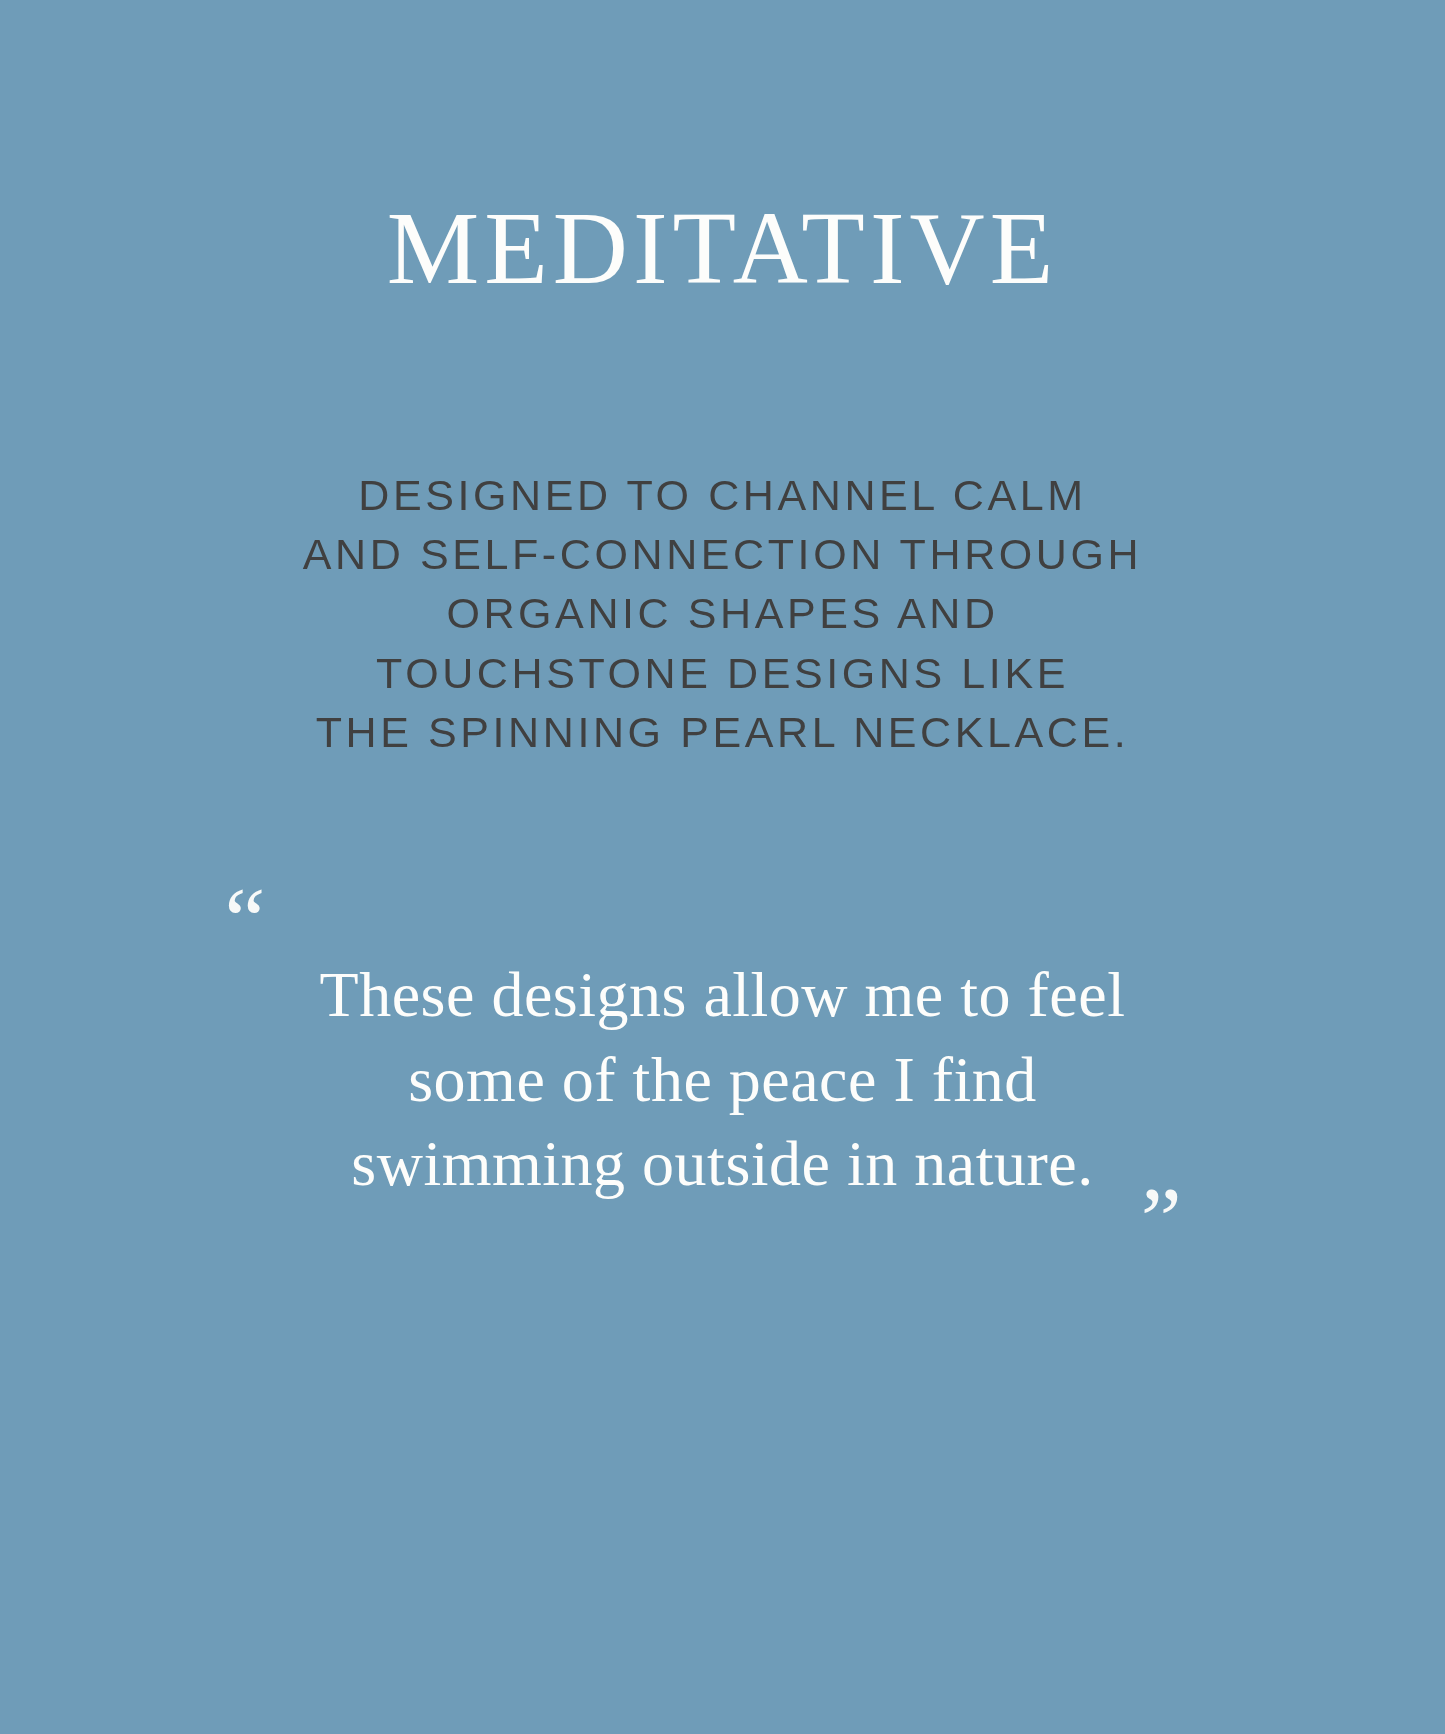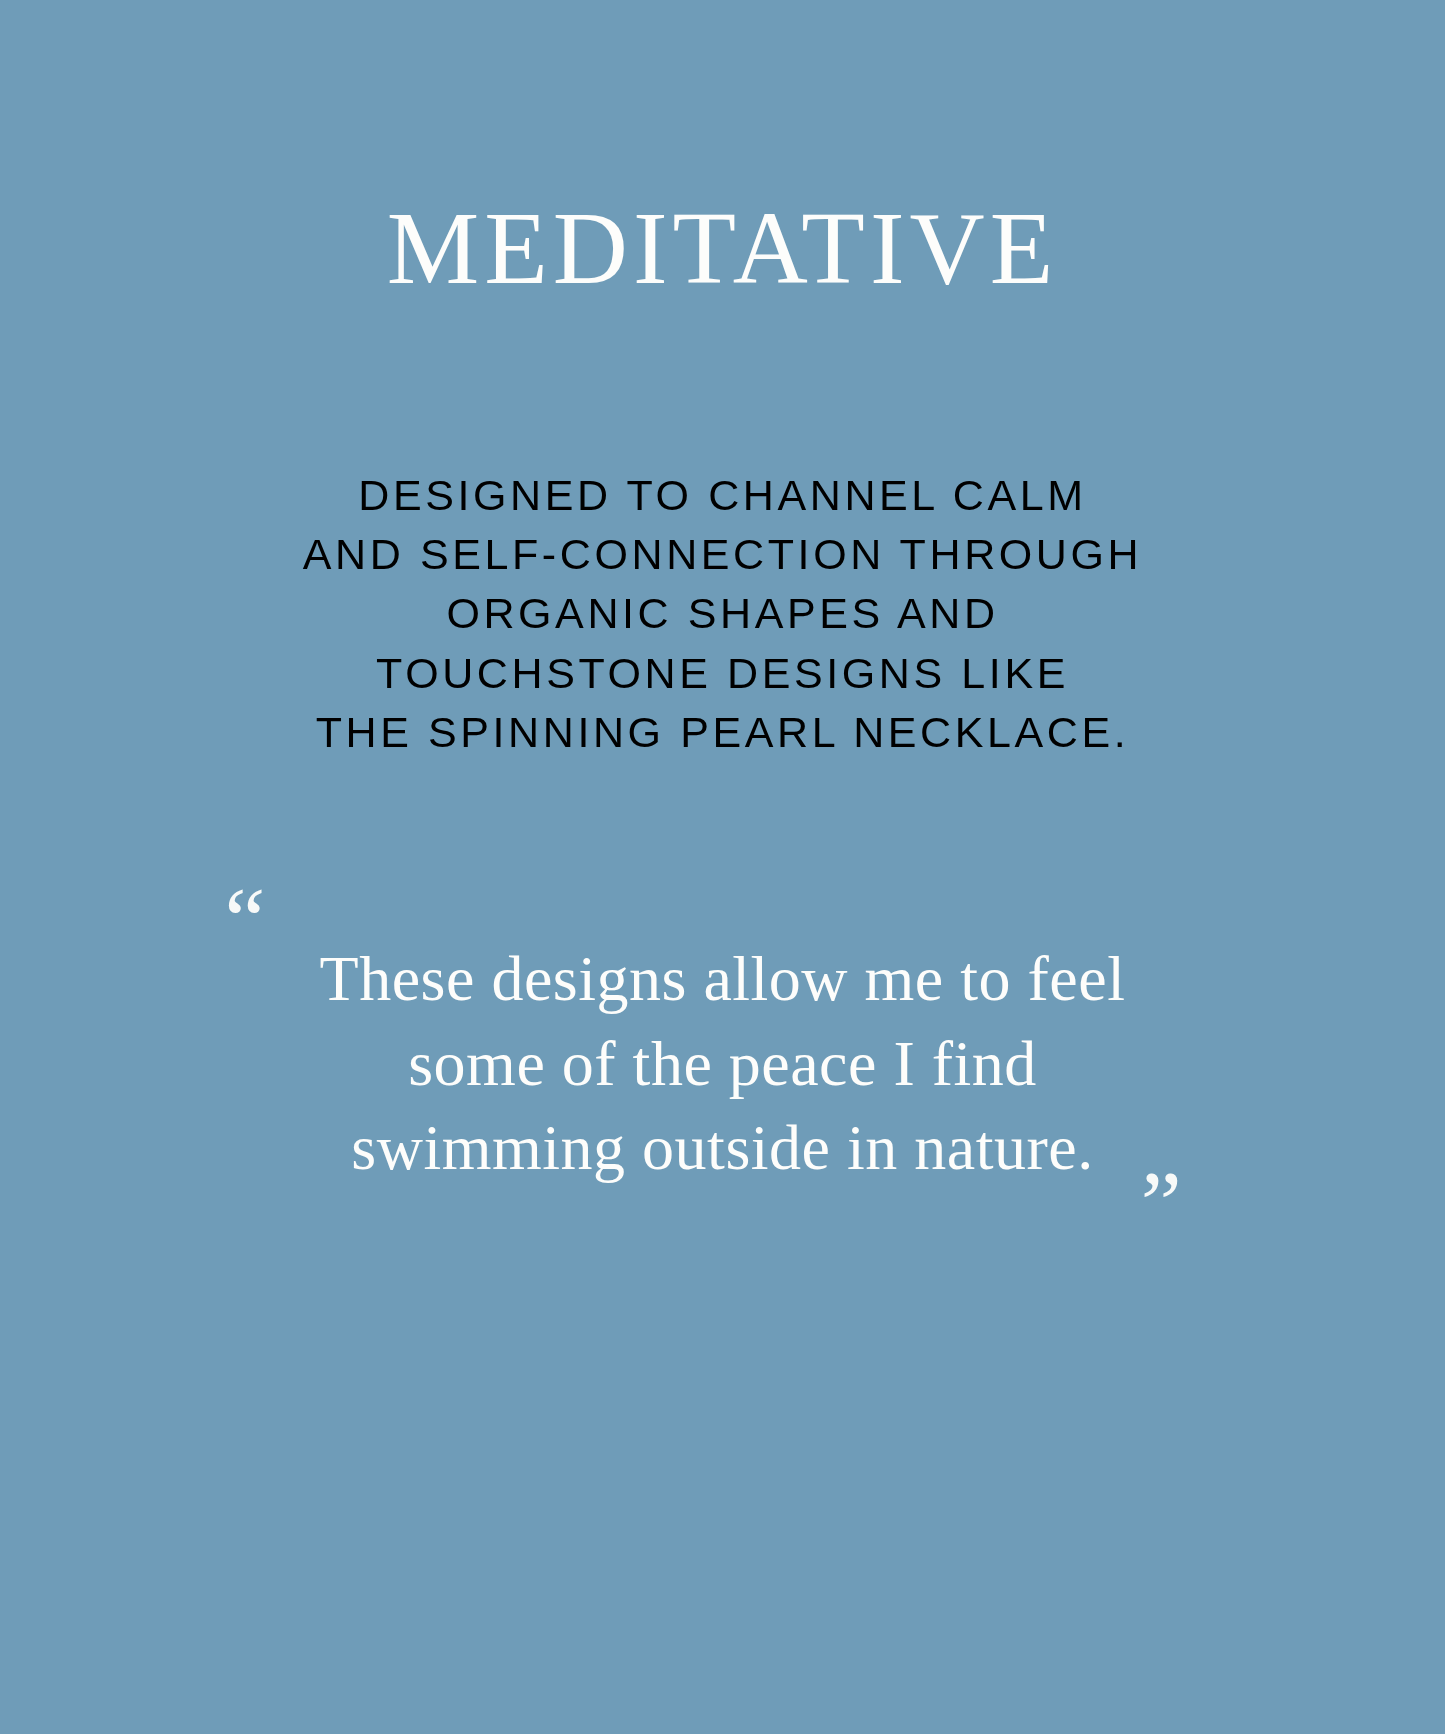--- a/index.html
+++ b/index.html
@@ -35,21 +35,21 @@
     text-align: center;
   }
 
   .subhead {
     margin-top: 96px;
     font-family: "Liberation Sans", sans-serif;
     font-weight: 300;
     font-size: 43px;
     line-height: 1.38;
     letter-spacing: 3.6px;
-    color: #000000;
+    color: #404040;
     text-align: center;
     white-space: pre-line;
   }
 
   .quote-block {
     position: relative;
     margin-top: 92px;
     width: 1010px;
     text-align: center;
   }
@@ -80,21 +80,21 @@
     text-align: center;
     margin: 0 auto;
     white-space: pre-line;
   }
   .quote-para.first {
     width: 880px;
     padding-left: 70px;
     box-sizing: border-box;
   }
   .quote-para.second {
-    margin-top: 40px;
+    margin-top: 56px;
     width: 980px;
   }
 </style>
 </head>
 <body>
 
 <div class="page">
 
   <h1 class="headline">MEDITATIVE</h1>
 

